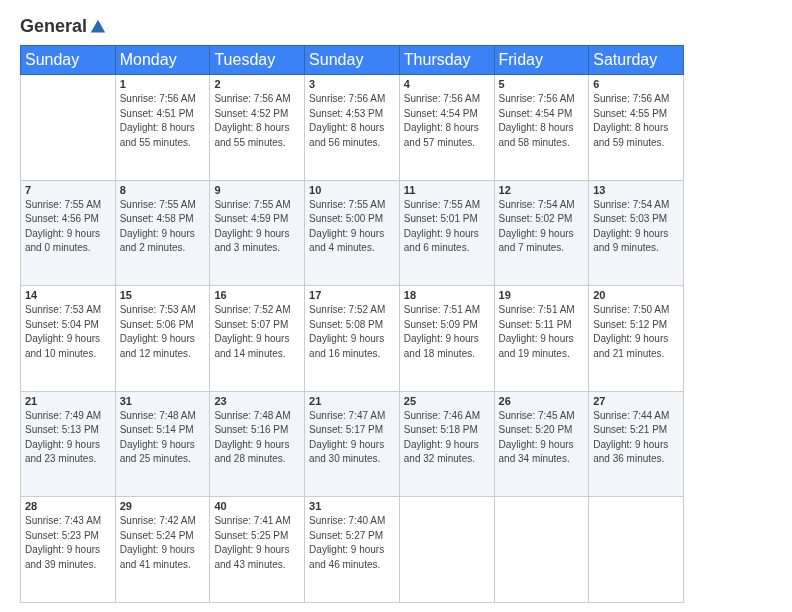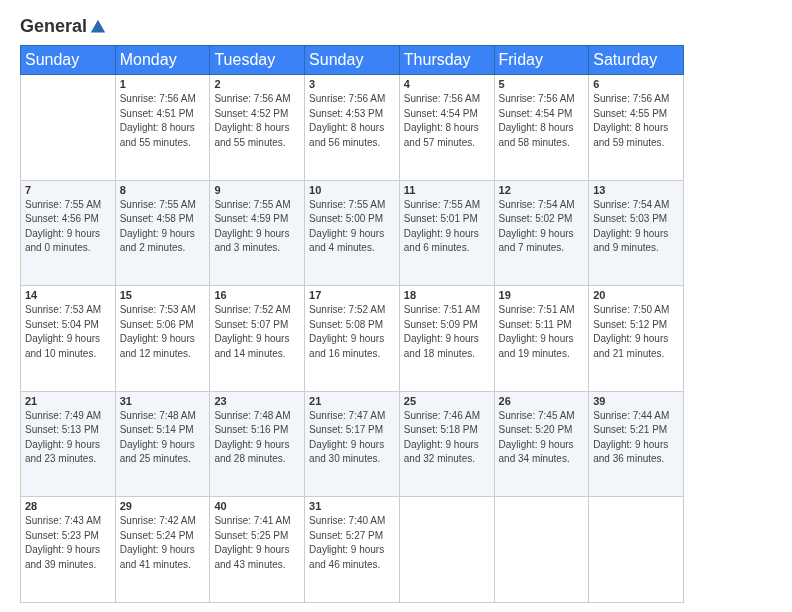--- a/index.html
+++ b/index.html
@@ -240,21 +240,21 @@
           </td>
           <td>
             <span class="day-number">25</span>
             <div class="day-info">Sunrise: 7:46 AM<br>Sunset: 5:18 PM<br>Daylight: 9 hours<br>and 32 minutes.</div>
           </td>
           <td>
             <span class="day-number">26</span>
             <div class="day-info">Sunrise: 7:45 AM<br>Sunset: 5:20 PM<br>Daylight: 9 hours<br>and 34 minutes.</div>
           </td>
           <td>
-            <span class="day-number">39</span>
+            <span class="day-number">27</span>
             <div class="day-info">Sunrise: 7:44 AM<br>Sunset: 5:21 PM<br>Daylight: 9 hours<br>and 36 minutes.</div>
           </td>
         </tr>
         <tr>
           <td>
             <span class="day-number">28</span>
             <div class="day-info">Sunrise: 7:43 AM<br>Sunset: 5:23 PM<br>Daylight: 9 hours<br>and 39 minutes.</div>
           </td>
           <td>
             <span class="day-number">29</span>

